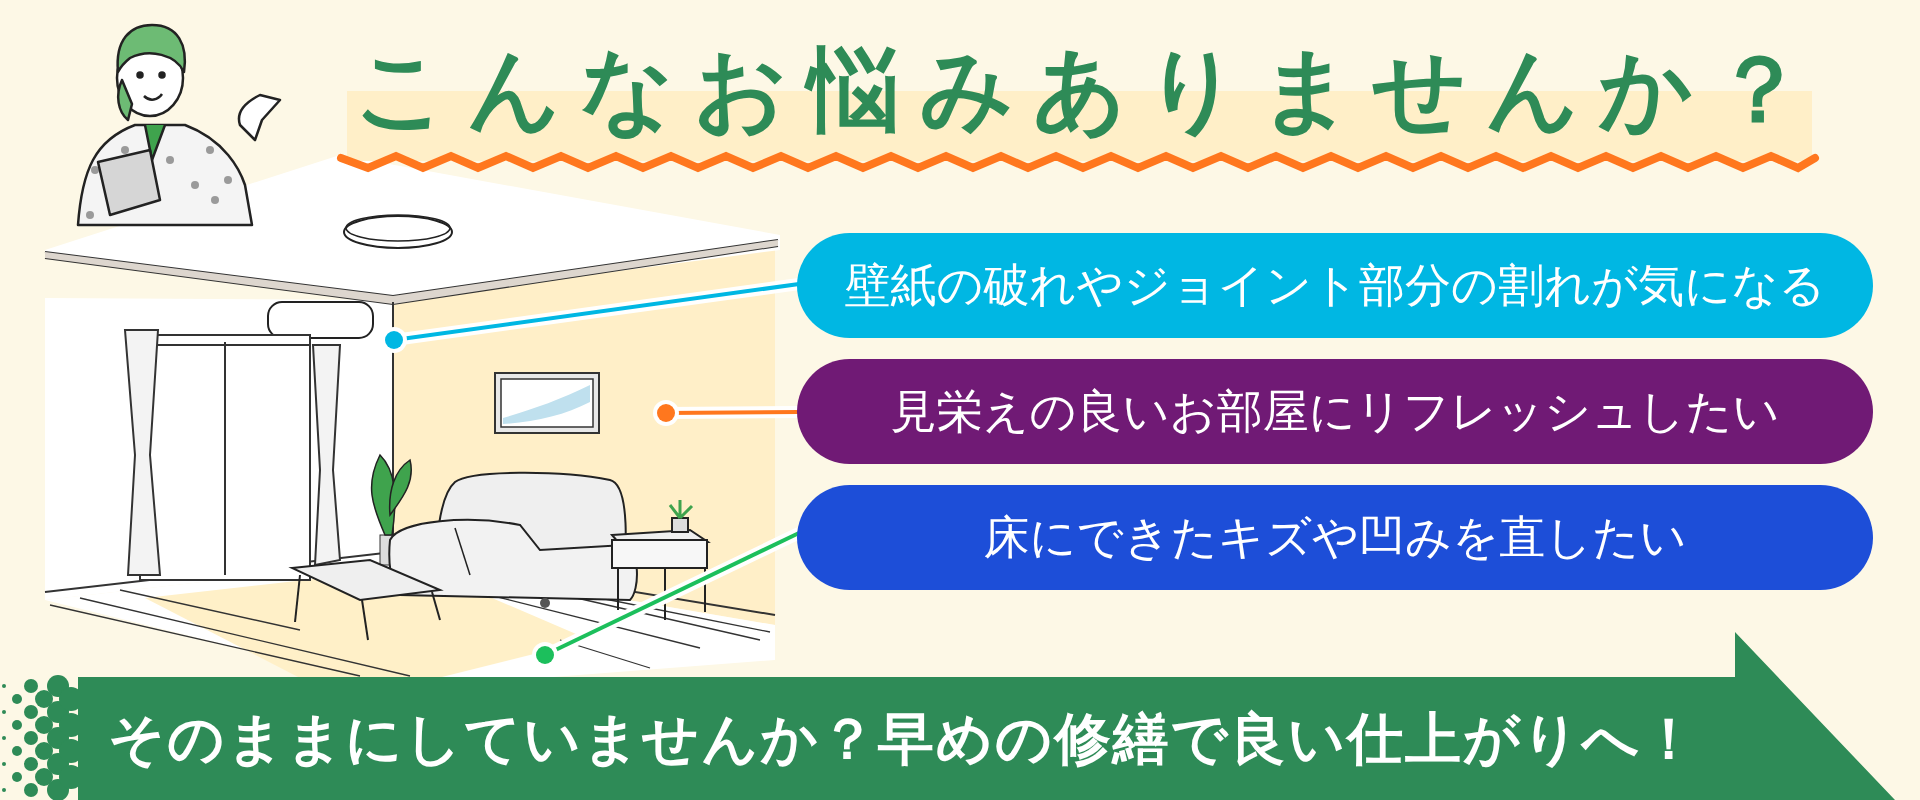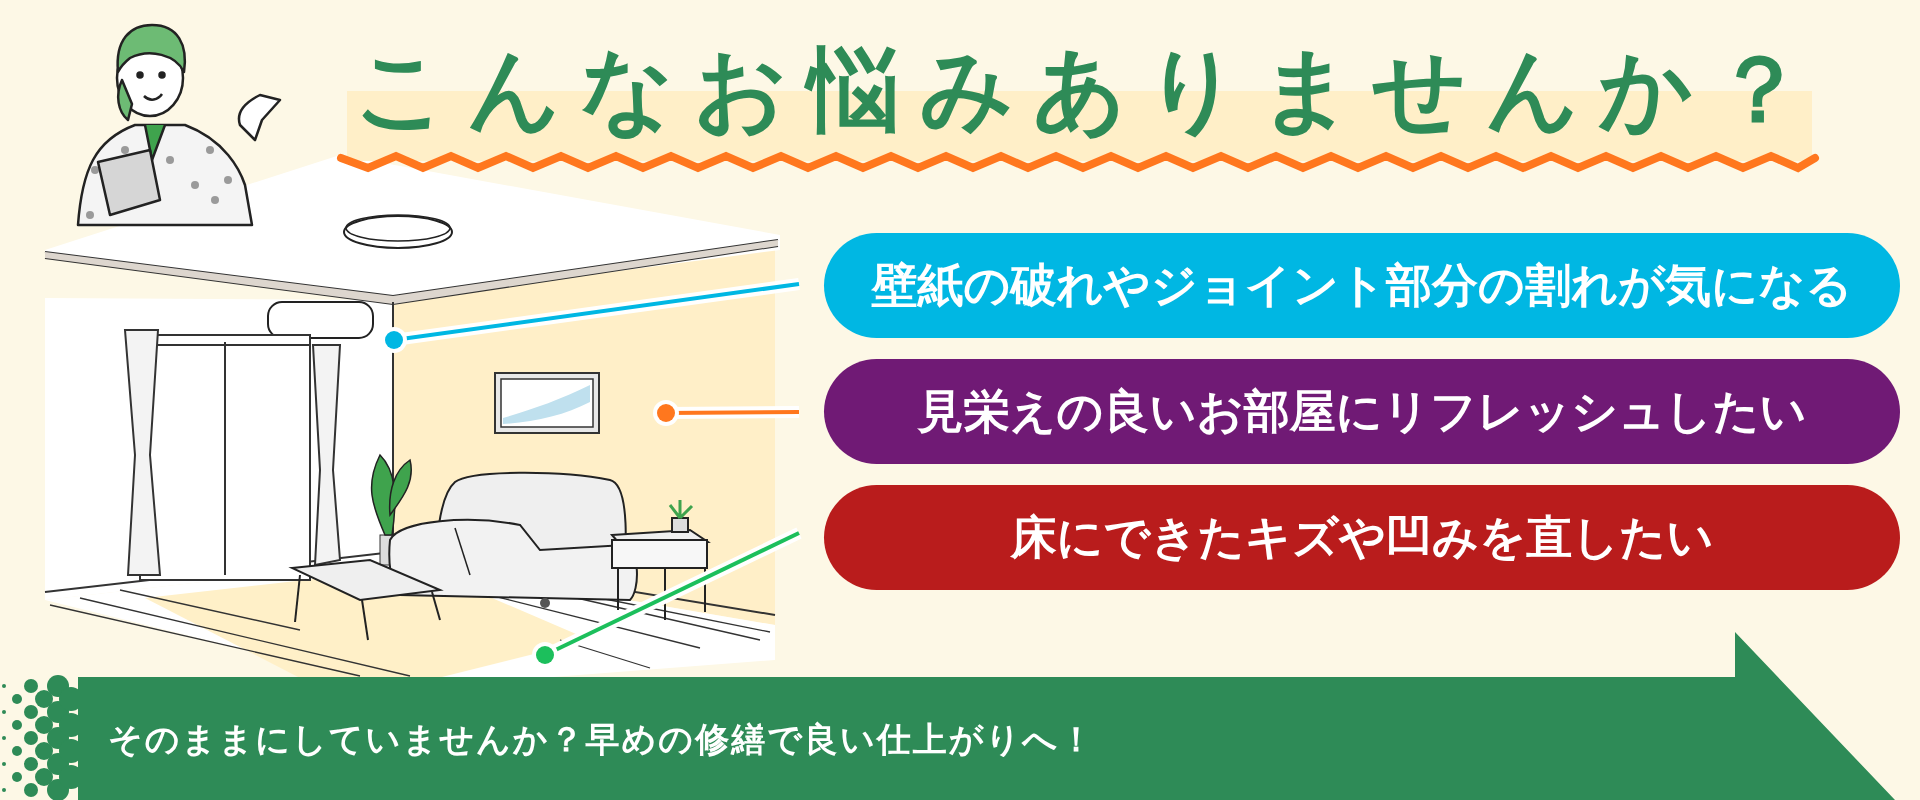--- a/index.html
+++ b/index.html
@@ -2,26 +2,26 @@
 <html><head>
 <meta charset="utf-8">
 <style>
   html,body{margin:0;padding:0;}
   body{width:1920px;height:800px;overflow:hidden;background:#FDF8E6;position:relative;font-family:"DejaVu Sans","Liberation Sans",sans-serif;}
   .layer{position:absolute;left:0;top:0;width:1920px;height:800px;}
   .title-band{position:absolute;left:347px;top:91px;width:1465px;height:70px;background:#FFEFC8;}
   .title{position:absolute;left:345px;top:30px;width:1470px;height:120px;display:flex;justify-content:space-between;align-items:center;
     color:#2E8B57;font-weight:bold;font-size:92px;line-height:1;letter-spacing:0;font-family:"DejaVu Sans",sans-serif;}
   .title span{display:inline-block;width:112px;text-align:center;}
-  .pill{position:absolute;left:824px;width:1076px;height:105px;border-radius:53px;display:flex;align-items:center;justify-content:center;
-    color:#fff;font-weight:bold;font-size:46px;font-family:"DejaVu Sans",sans-serif;white-space:nowrap;letter-spacing:0px;text-align:right;}
+  .pill{position:absolute;left:797px;width:1076px;height:105px;border-radius:53px;display:flex;align-items:center;justify-content:center;
+    color:#fff;font-weight:normal;font-size:46px;font-family:"DejaVu Sans",sans-serif;white-space:nowrap;letter-spacing:0px;text-align:right;}
   .pill.blue{top:233px;background:#00B7E3;}
   .pill.orange{top:359px;background:#701a75;}
-  .pill.green{top:485px;background:#b91c1c;}
-  .banner-text{position:absolute;left:108px;top:700px;height:80px;display:flex;align-items:center;color:#fff;font-weight:bold;font-size:34px;
+  .pill.green{top:485px;background:#1d4ed8;}
+  .banner-text{position:absolute;left:108px;top:700px;height:80px;display:flex;align-items:center;color:#fff;font-weight:bold;font-size:56px;
     font-family:"DejaVu Sans",sans-serif;white-space:nowrap;letter-spacing:2px;}
 </style>
 </head>
 <body>
 
 <svg class="layer" viewBox="0 0 1920 800" width="1920" height="800">
 
   <polygon points="393,300 775,248 775,625 393,560" fill="#FFEFC8"></polygon>
 
   <polygon points="45,298 393,300 393,560 45,600" fill="#FFFFFF"></polygon>

